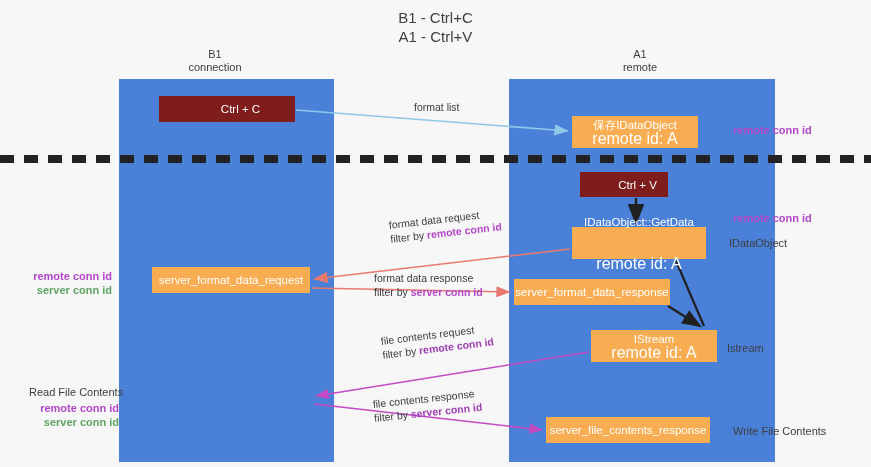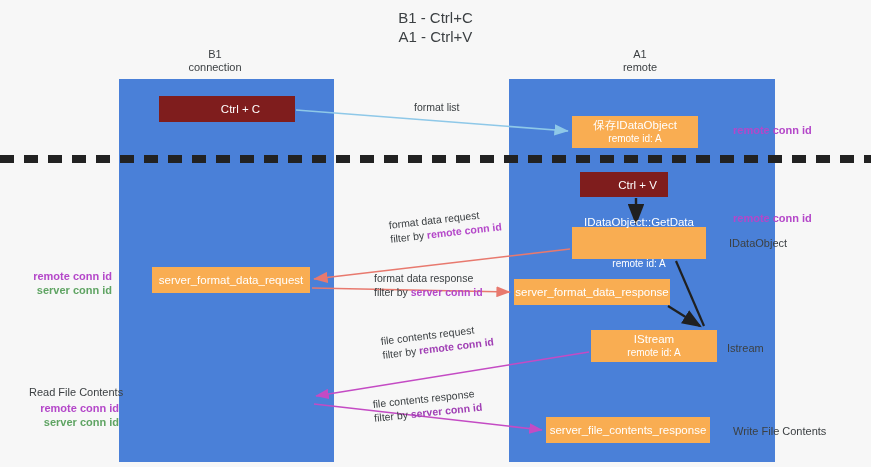--- a/index.html
+++ b/index.html
@@ -66,21 +66,21 @@
     align-items: center;
     justify-content: center;
     color: #ffffff;
     font-size: 11.5px;
     line-height: 14px;
     text-align: center;
     padding: 2px 4px;
   }
   .node.green  { background: #7f1d1d; padding-left: 31px; }
   .node.orange { background: #f9ad52; }
-  .node .sub { font-size: 10px; line-height: 14px; }
+  .node .sub { font-size: 16px; line-height: 14px; }
 
   #node-ctrl-c  { left: 159px; top: 96px;  width: 136px; height: 26px; }
   #node-save-ido{ left: 572px; top: 116px; width: 126px; height: 32px; }
   #node-ctrl-v  { left: 580px; top: 172px; width: 88px; height: 25px; }
   #node-getdata { left: 572px; top: 227px; width: 134px; height: 32px; gap: 28px; }
   #node-sfdreq  { left: 152px; top: 267px; width: 158px; height: 26px; }
   #node-sfdresp { left: 514px; top: 279px; width: 156px; height: 26px; }
   #node-istream { left: 591px; top: 330px; width: 126px; height: 32px; }
   #node-sfcreq  { left: 152px; top: 385px; width: 158px; height: 26px; }
   #node-sfcresp { left: 546px; top: 417px; width: 164px; height: 26px; }

